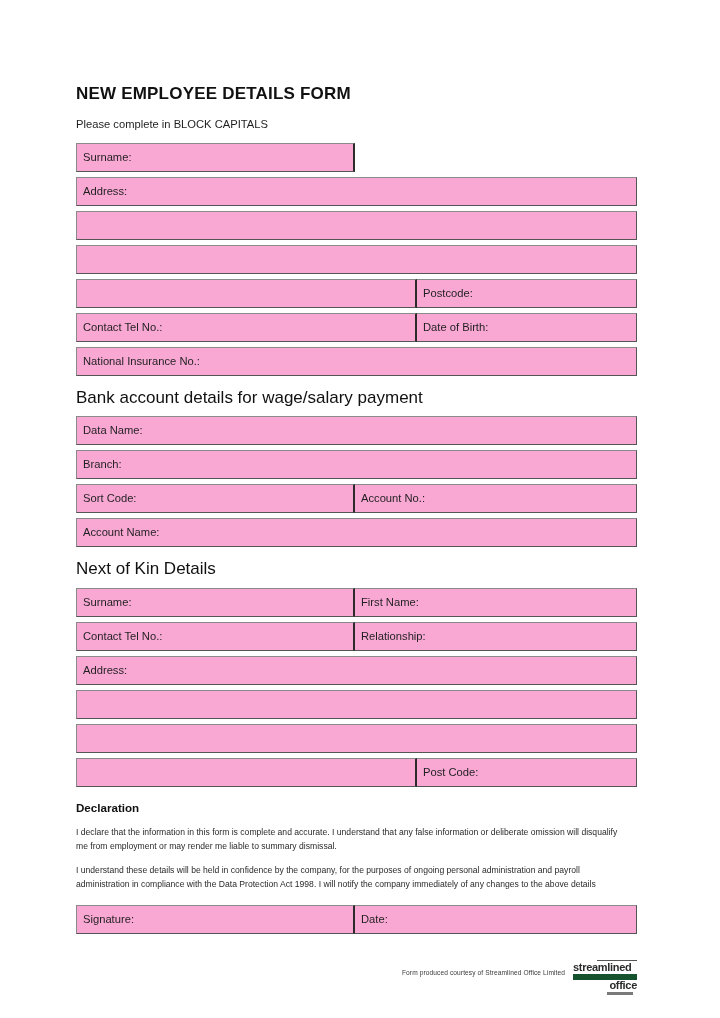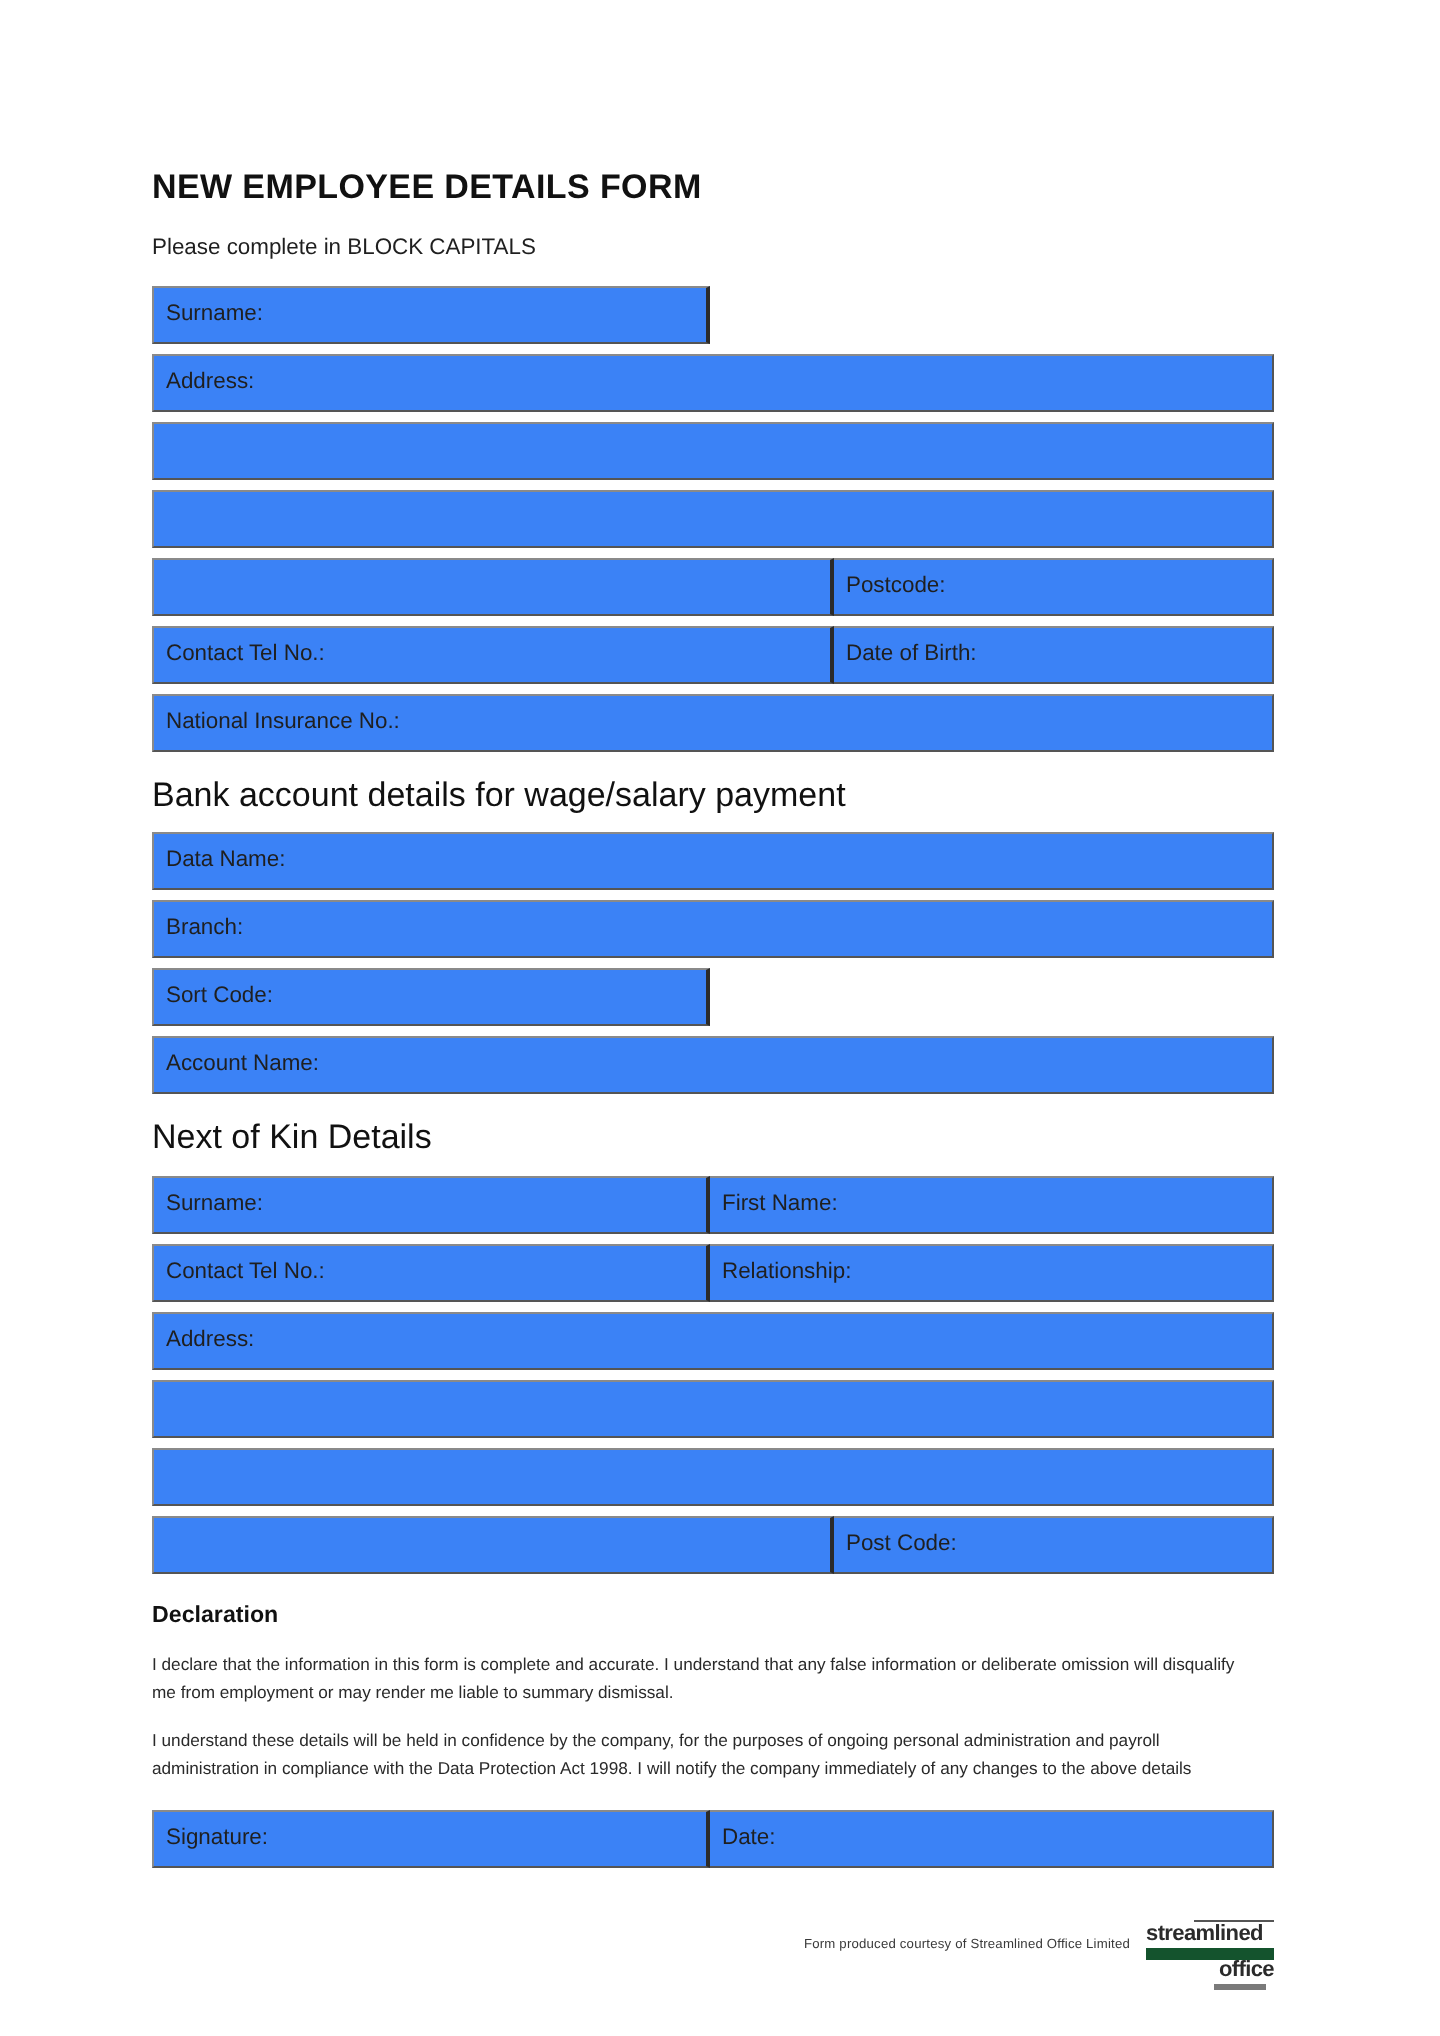--- a/index.html
+++ b/index.html
@@ -71,21 +71,21 @@
     box-sizing: border-box;
   }
   .cell {
     border: 1px solid #8a8a8a;
     border-right-color: #555;
     border-bottom-color: #555;
     box-sizing: border-box;
     display: flex;
     align-items: center;
     padding-left: 6px;
-    background: #3b82f6;
+    background: #f9a8d4;
     overflow: hidden;
   }
   .cell.full { width: 561px; }
   
   .cell.left-a  { width: 279px; border-right: 2px solid #2b2b2b; }
   .cell.right-a { width: 282px; border-left: none; }
   
   .cell.left-b  { width: 341px; border-right: 2px solid #2b2b2b; }
   .cell.right-b { width: 220px; border-left: none; }
 
@@ -241,20 +241,23 @@
       <div class="row">
         <div class="cell full">
           <span class="cell-label">Branch:</span>
         </div>
       </div>
 
       <div class="row">
         <div class="cell left-a">
           <span class="cell-label">Sort Code:</span>
         </div>
+        <div class="cell right-a">
+          <span class="cell-label">Account No.:</span>
+        </div>
       </div>
 
       <div class="row">
         <div class="cell full">
           <span class="cell-label">Account Name:</span>
         </div>
       </div>
 
     </div>
 

